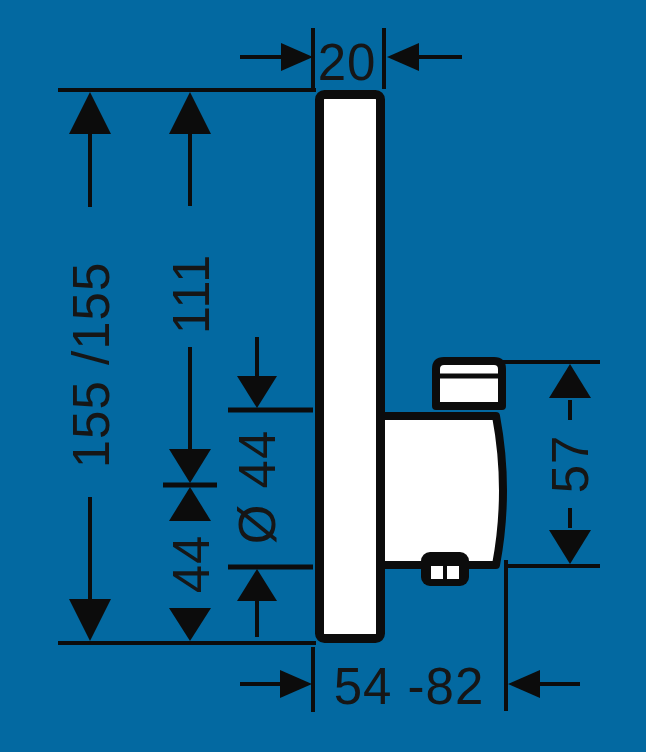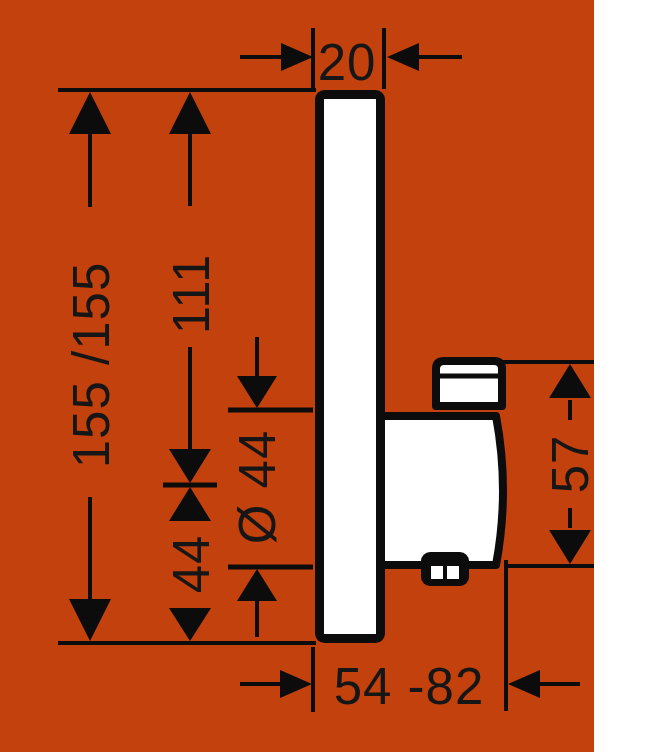--- a/index.html
+++ b/index.html
@@ -1,19 +1,19 @@
 <!DOCTYPE html>
 <html><head>
 <meta charset="utf-8">
 <style>
   html,body{margin:0;padding:0;background:#ffffff;}
   .canvas{
     position:relative;
-    width:594px;height:752px;
-    background:#c2410c;
+    width:646px;height:752px;
+    background:#0369a1;
     font-family:"Liberation Sans", sans-serif;
     overflow:hidden;
   }
   svg{display:block;}
   .ln{stroke:#0c0c0c;fill:none;}
   .thin{stroke-width:4;}
   .tick{stroke-width:5;}
   .shape{stroke:#0c0c0c;fill:#ffffff;stroke-linejoin:round;}
   .arrow{fill:#0c0c0c;stroke:none;}
   .dim{

